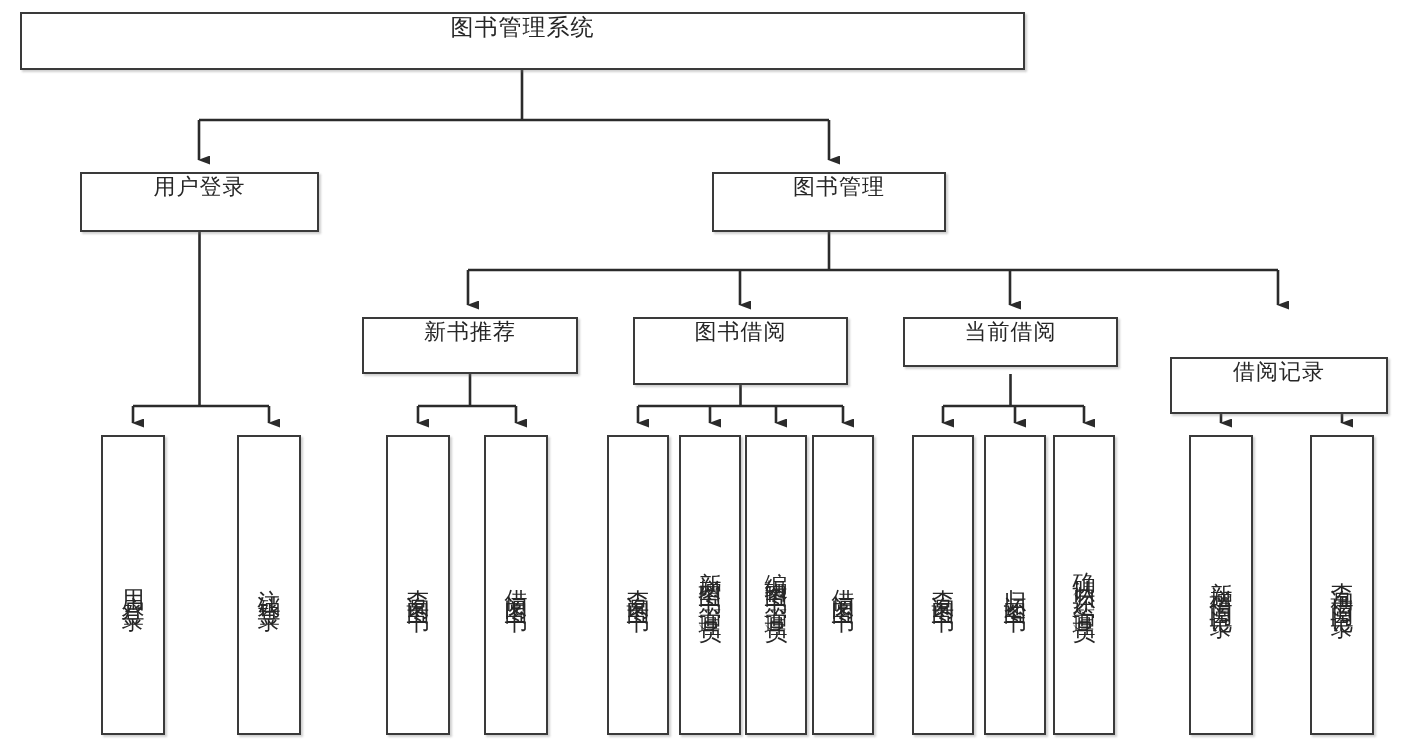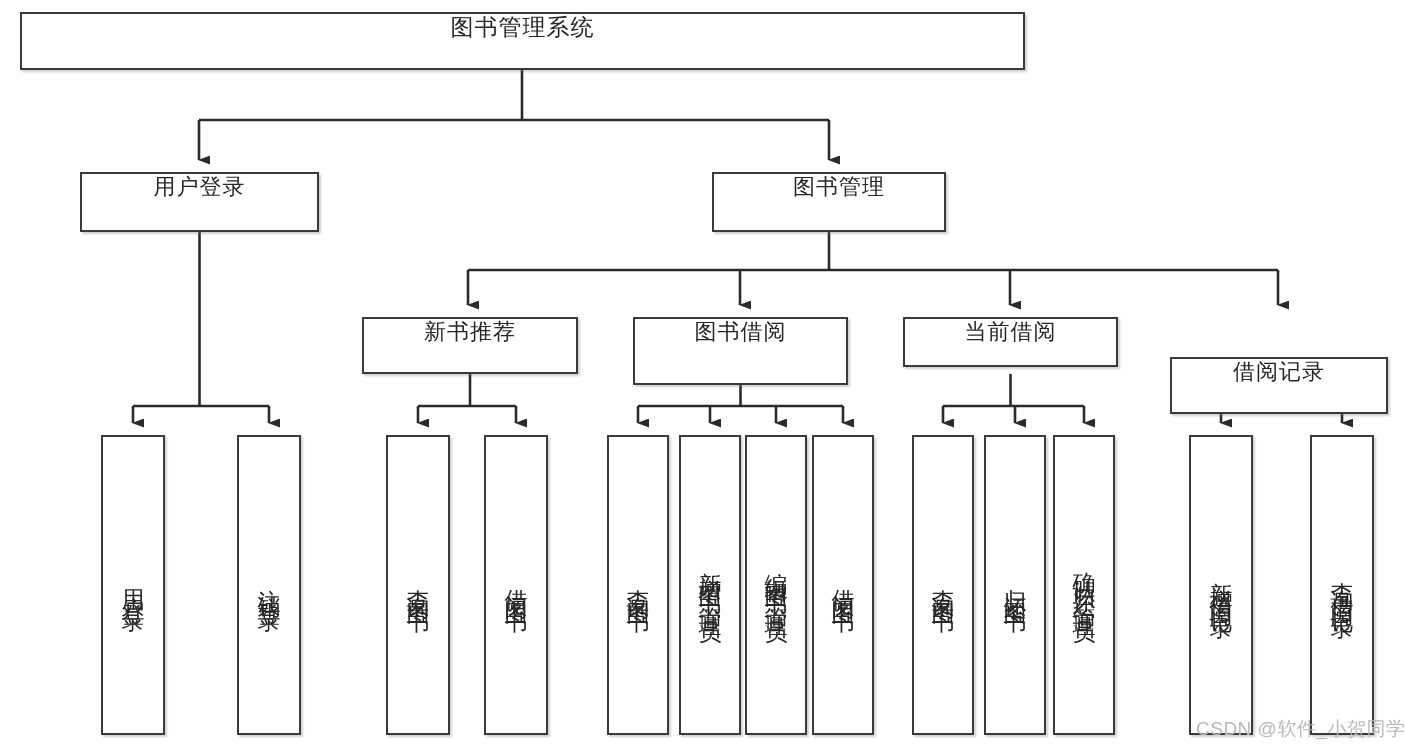--- a/index.html
+++ b/index.html
@@ -171,15 +171,14 @@
         <span class="label">确认归还（管理员）</span>
       </div>
       <div class="node vertical" style="left: 1189px; top: 435px; width: 64px; height: 300px;">
         <span class="label">新增借阅记录</span>
       </div>
       <div class="node vertical" style="left: 1310px; top: 435px; width: 64px; height: 300px;">
         <span class="label">查询借阅记录</span>
       </div>
     </div>
 
-  <div class="watermark" style="left: 1196px; top: 716px;">CSDN @软件_小贺同学</div>
 
 </div>
 
 </body></html>

